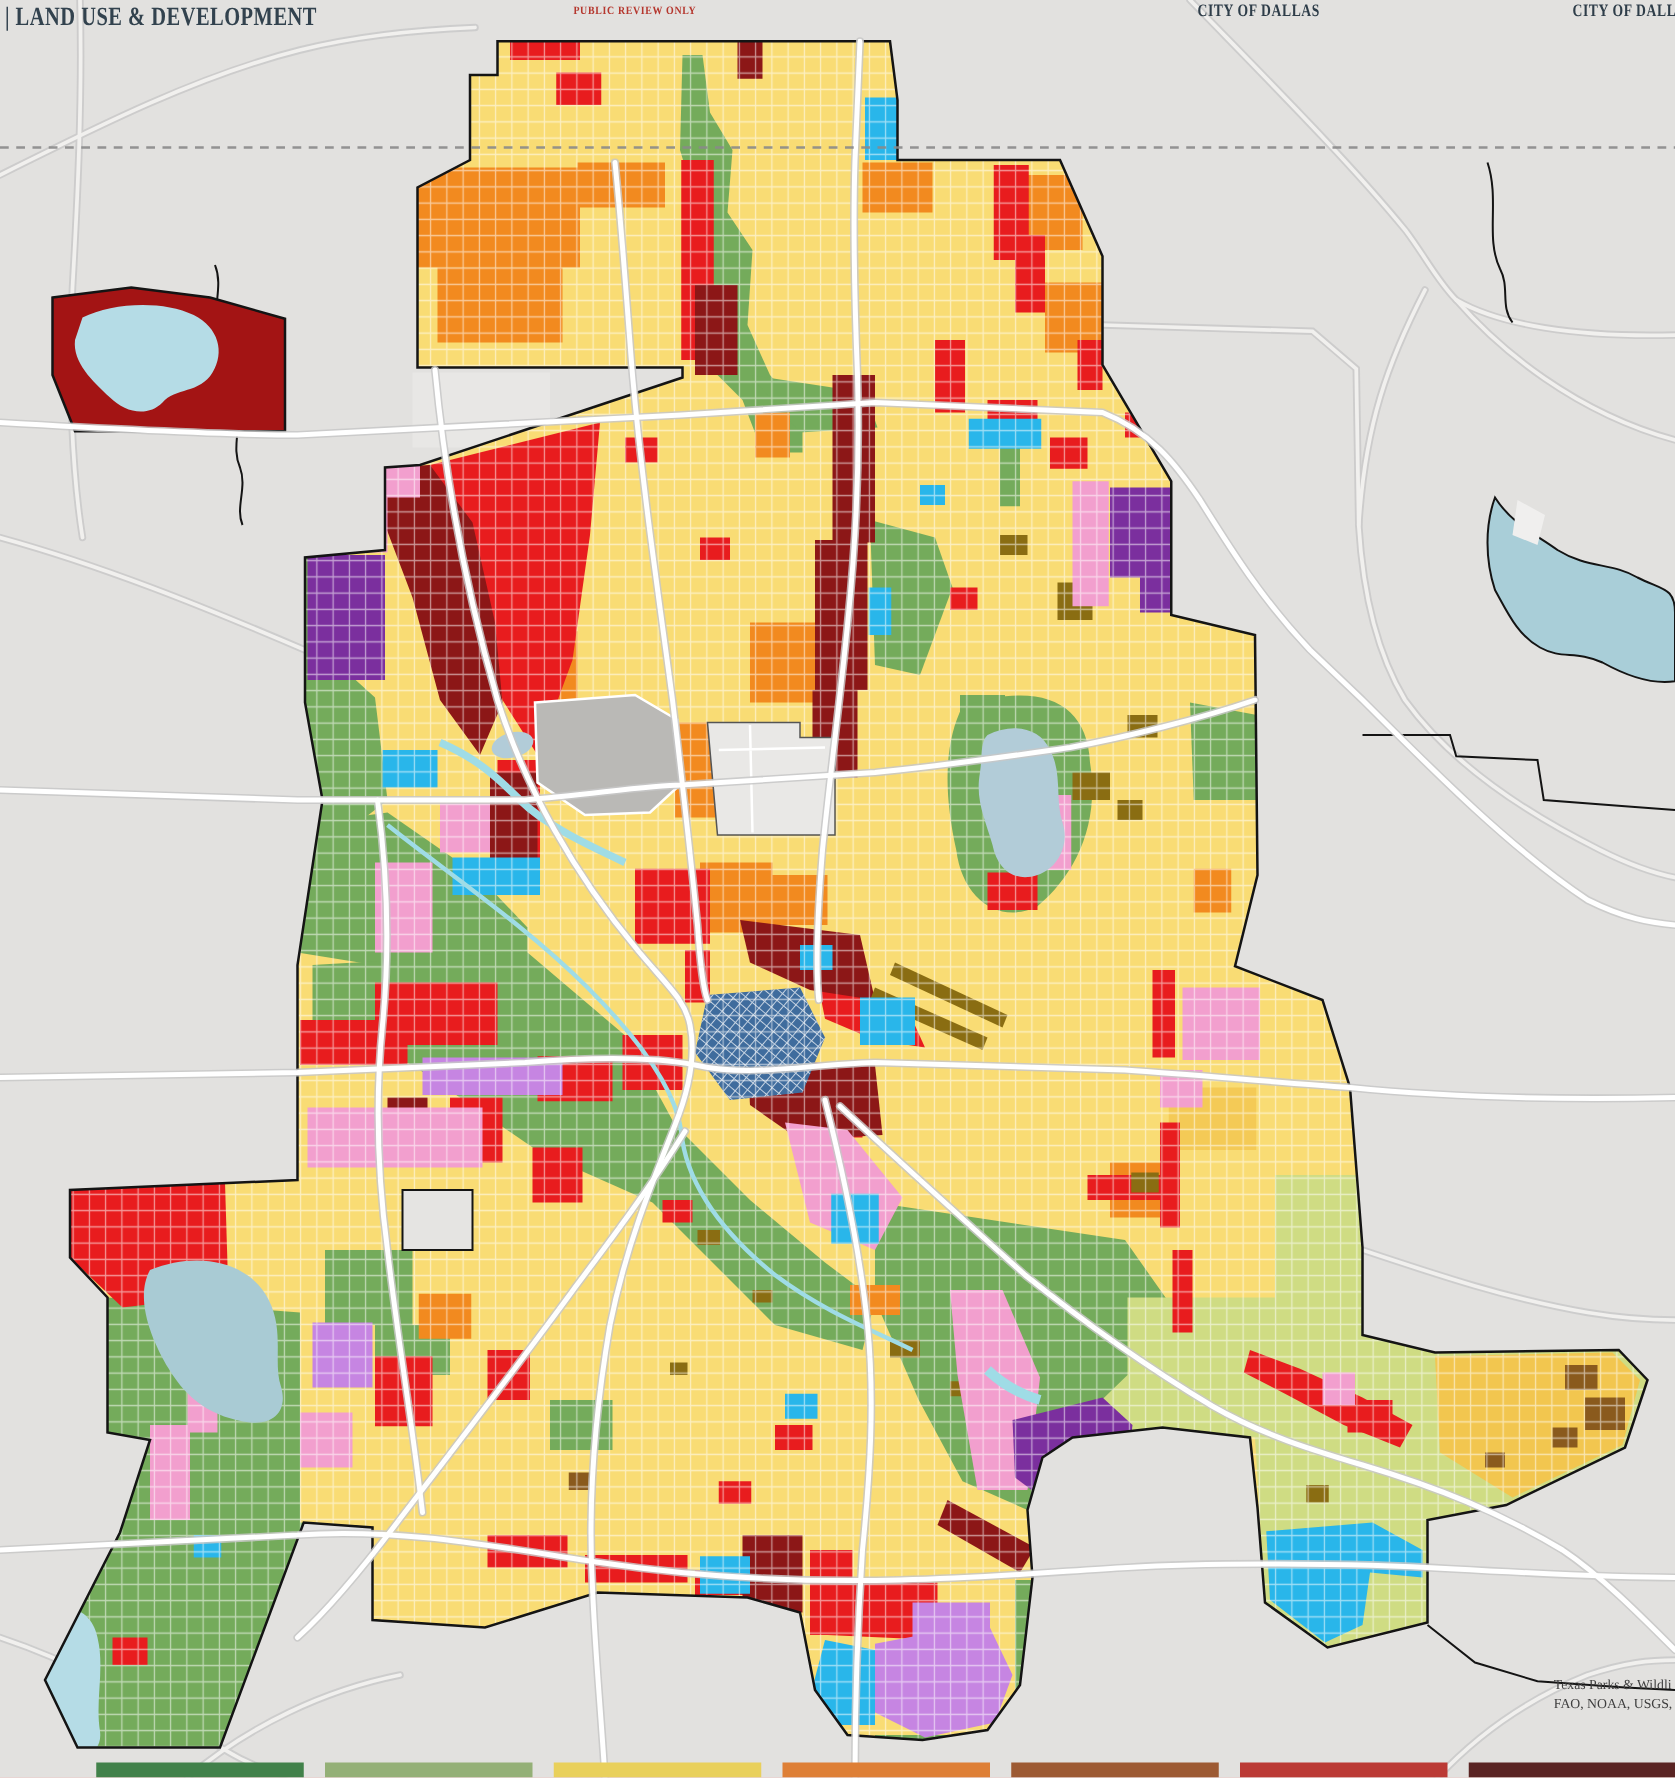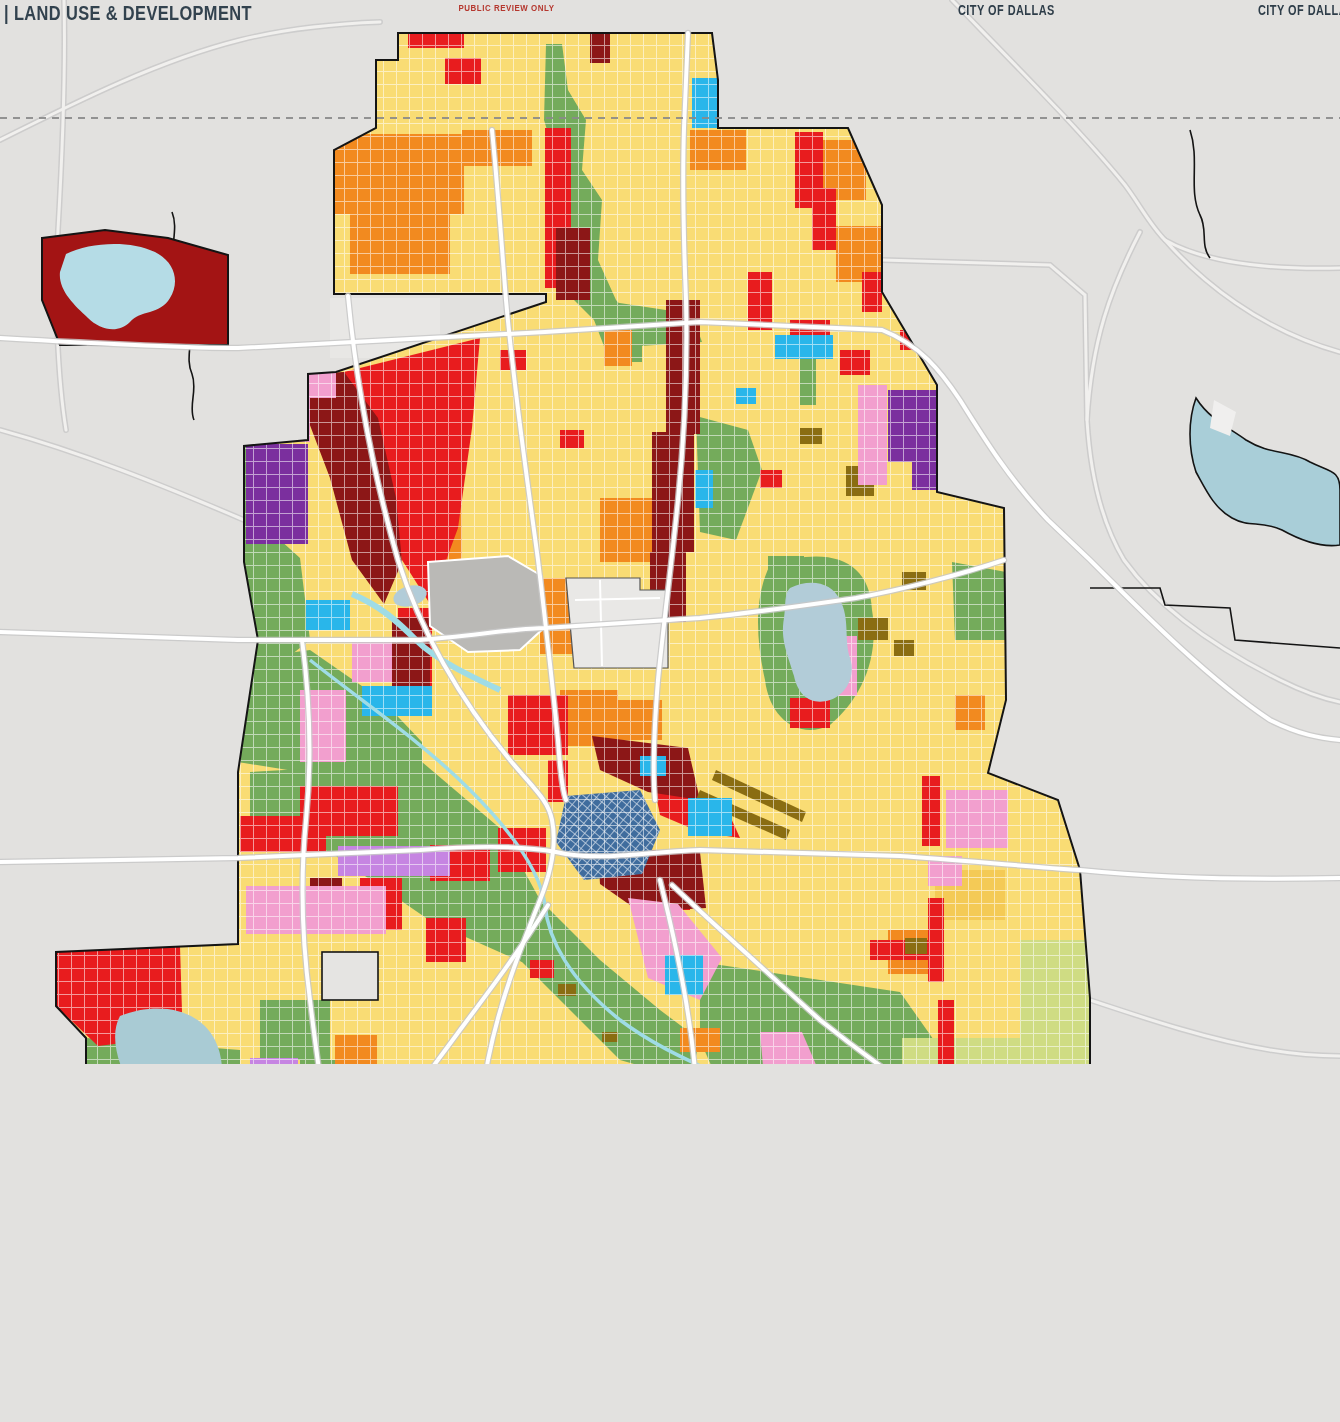--- a/index.html
+++ b/index.html
@@ -1,17 +1,17 @@
 <!DOCTYPE html>
 <html style="--base-gray: #e2e1df; --light-gray-patch: #ececea; --yellow: #f9dc74; --gold: #f2c64f; --orange: #f28a1f; --red: #e81c1e; --dark-red: #a31414; --maroon: #8c1717; --khaki: #8a6d12; --brown: #8a5a1d; --green: #74ab5b; --chartreuse: #cfdc83; --pink: #f29fce; --lavender: #c685e2; --purple: #7b2f9e; --cyan: #29b6ea; --downtown-blue: #3f6c9d; --water-gray: #b2ccd8; --water-light: #b5dce6; --aqua: #9fdce6; --airport-gray: #bab9b6; --enclave-gray: #e9e8e6; --road-white: #ffffff; --road-casing: #c8c8c8; --boundary-black: #141414; --dashed-line-gray: #8a8a8a;"><head>
 <meta charset="utf-8">
 <style>
   html,body{margin:0;padding:0;background:#e2e1df;}
-  #stage{position:relative;width:1340px;height:1064px;overflow:hidden;background:#f0abfc;
-         font-family:Liberation Sans, sans-serif;}
+  #stage{position:relative;width:1340px;height:1422px;overflow:hidden;background:#f0abfc;
+         font-family:Liberation Serif, serif;}
   #map-svg{position:absolute;left:0;top:0;}
   .hdr{position:absolute;top:1px;white-space:nowrap;font-weight:bold;color:#32424e;
        transform-origin:left top;}
   #app-title{left:4px;font-size:21px;transform:scaleX(.78);letter-spacing:.5px;}
   #watermark{left:452px;top:3px;font-size:9px;color:#b5372e;transform:scaleX(.88);letter-spacing:.6px;font-weight:bold;position:absolute;white-space:nowrap;}
   .city-label{position:absolute;top:2px;font-size:14px;font-weight:bold;color:#2e3d49;
        transform:scaleX(.78);transform-origin:left top;letter-spacing:.6px;white-space:nowrap;}
   #city-label-1{left:958px;}
   #city-label-2{left:1258px;}
   #attribution{position:absolute;left:1243px;top:1341px;width:220px;font-size:11px;color:#3f3f3f;

